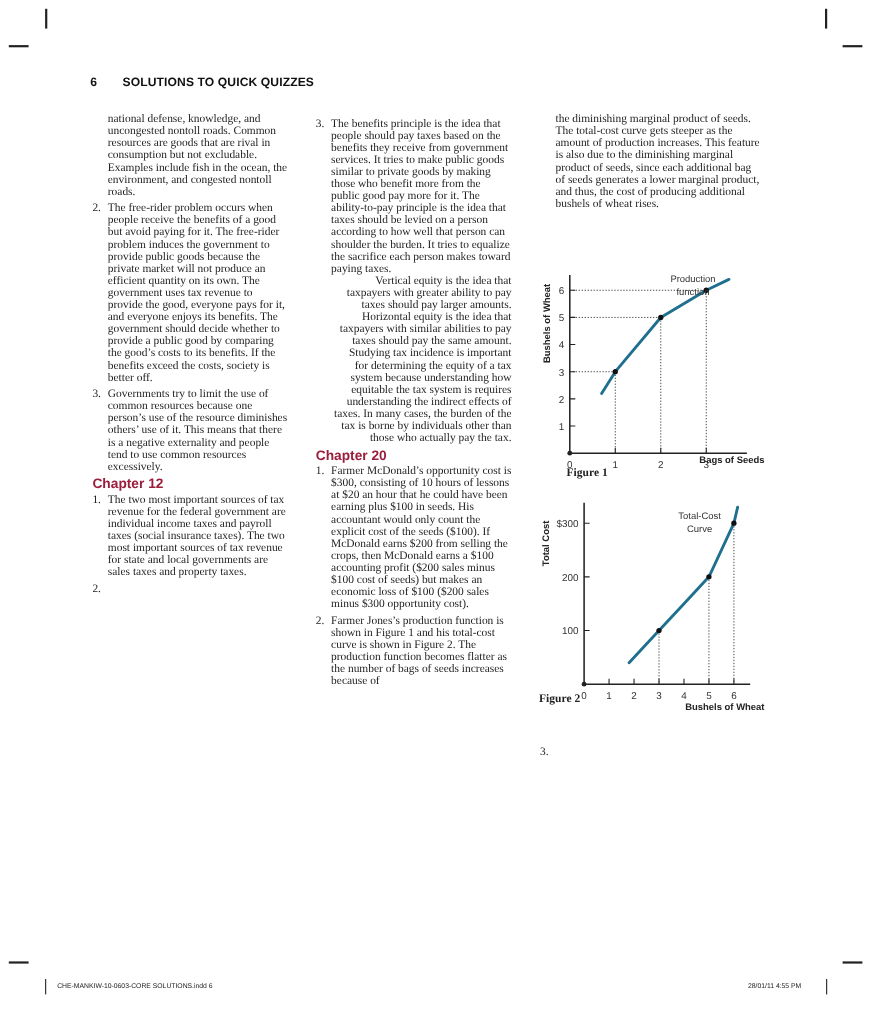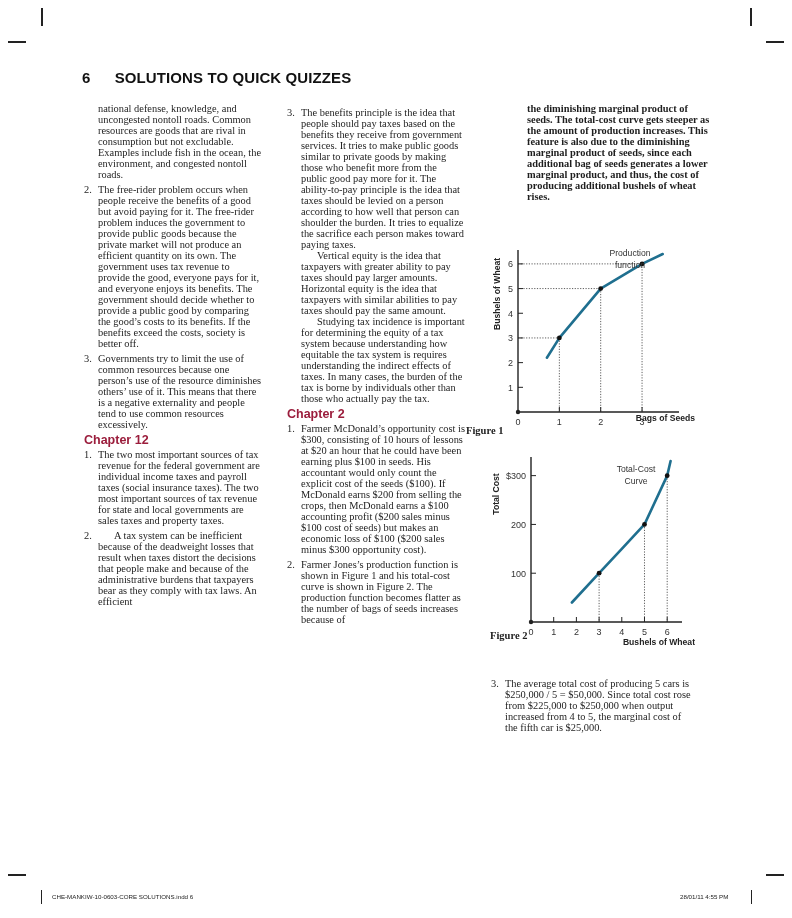--- a/index.html
+++ b/index.html
@@ -1,24 +1,24 @@
 <!DOCTYPE html>
 <html><head>
 <meta charset="utf-8">
 <style>
   html, body { margin:0; padding:0; background:#ffffff; }
   body { width:792px; height:918px; position:relative; overflow:hidden;
          font-family:"Liberation Serif", "DejaVu Serif", serif; color:#1e1e1e; }
   .crop { position:absolute; background:#222; }
   .running-head { position:absolute; top:69px; left:82px; font-family:"Liberation Sans","DejaVu Sans",sans-serif;
-                  font-size:15px; font-weight:bold; letter-spacing:0.1px; color:#111; }
+                  font-size:11px; font-weight:bold; letter-spacing:0.1px; color:#111; }
   .running-head .pg { margin-right:20px; }
   .col { position:absolute; top:103px; font-size:10.4px; line-height:11px; }
   .col p { margin:0; }
-  .col .ind { text-indent:16px; }
+  .col .ind { text-indent:16px;text-align:right; }
   .col .item { position:relative; padding-left:14px; margin-top:4px; }
   .col .item .num { position:absolute; left:0; top:0; }
   .col .noi { padding-left:14px; }
   .chap { font-family:"Liberation Sans","DejaVu Sans",sans-serif; font-size:12.5px; font-weight:bold;
           color:#9b1d3c; margin:5px 0 3px 0; }
   .fig-cap { position:absolute; font-family:"Liberation Serif",serif; font-weight:bold; font-size:10.5px; color:#222; }
   svg text { font-family:"Liberation Sans","DejaVu Sans",sans-serif; }
   .slug { position:absolute; font-family:"Liberation Sans","DejaVu Sans",sans-serif; font-size:6.2px; color:#222; top:893px; }
 </style>
 </head>
@@ -48,43 +48,42 @@
     <span class="num">3.</span>
     <p>Governments try to limit the use of common resources because one person’s use of the resource diminishes others’ use of it. This means that there is a negative externality and people tend to use common resources excessively.</p>
   </div>
   <div class="chap">Chapter 12</div>
   <div class="item" style="margin-top:0">
     <span class="num">1.</span>
     <p>The two most important sources of tax revenue for the federal government are individual income taxes and payroll taxes (social insurance taxes). The two most important sources of tax revenue for state and local governments are sales taxes and property taxes.</p>
   </div>
   <div class="item">
     <span class="num">2.</span>
-    <p class="ind">A tax system can be inefficient because of the deadweight losses that result when taxes distort the decisions that people make and because of the administrative burdens that taxpayers bear as they comply with tax laws. An efficient</p>
   </div>
 </div>
 
 <div class="col" style="left:287px;width:178px;">
   <div class="item">
     <span class="num">3.</span>
     <p>The benefits principle is the idea that people should pay taxes based on the benefits they receive from government services. It tries to make public goods similar to private goods by making those who benefit more from the public good pay more for it. The ability-to-pay principle is the idea that taxes should be levied on a person according to how well that person can shoulder the burden. It tries to equalize the sacrifice each person makes toward paying taxes.</p>
     <p class="ind">Vertical equity is the idea that taxpayers with greater ability to pay taxes should pay larger amounts. Horizontal equity is the idea that taxpayers with similar abilities to pay taxes should pay the same amount.</p>
     <p class="ind">Studying tax incidence is important for determining the equity of a tax system because understanding how equitable the tax system is requires understanding the indirect effects of taxes. In many cases, the burden of the tax is borne by individuals other than those who actually pay the tax.</p>
   </div>
-  <div class="chap">Chapter 2</div>
+  <div class="chap">Chapter 20</div>
   <div class="item" style="margin-top:0">
     <span class="num">1.</span>
     <p>Farmer McDonald’s opportunity cost is $300, consisting of 10 hours of lessons at $20 an hour that he could have been earning plus $100 in seeds. His accountant would only count the explicit cost of the seeds ($100). If McDonald earns $200 from selling the crops, then McDonald earns a $100 accounting profit ($200 sales minus $100 cost of seeds) but makes an economic loss of $100 ($200 sales minus $300 opportunity cost).</p>
   </div>
   <div class="item">
     <span class="num">2.</span>
     <p>Farmer Jones’s production function is shown in Figure 1 and his total-cost curve is shown in Figure 2. The production function becomes flatter as the number of bags of seeds increases because of</p>
   </div>
 </div>
 
-<div class="col" style="left:513px;width:200px;font-weight:bold;">
+<div class="col" style="left:491px;width:200px;">
   <p class="noi" style="padding-left:14px">the diminishing marginal product of seeds. The total-cost curve gets steeper as the amount of production increases. This feature is also due to the diminishing marginal product of seeds, since each additional bag of seeds generates a lower marginal product, and thus, the cost of producing additional bushels of wheat rises.</p>
 </div>
 
 <svg id="fig1" style="position:absolute;left:488px;top:244px;" width="210" height="182">
     <line x1="30" y1="168" x2="30" y2="6" stroke="#222" stroke-width="1.4"></line>
     <line x1="30" y1="168" x2="191" y2="168" stroke="#222" stroke-width="1.4"></line>
     <circle cx="30" cy="168" r="2.2" fill="#222"></circle>
     <line x1="30" y1="143.3125" x2="35" y2="143.3125" stroke="#222" stroke-width="1"></line>
     <text x="25" y="146.8125" font-size="9" fill="#333" text-anchor="end">1</text>
     <line x1="30" y1="118.625" x2="35" y2="118.625" stroke="#222" stroke-width="1"></line>
@@ -112,21 +111,21 @@
     <line x1="154.05405405405406" y1="19.875" x2="154.05405405405406" y2="168" stroke="#333" stroke-width="0.8" stroke-dasharray="1.2,1.5"></line>
     <polyline points="58.9,113.7 71.4,93.9 112.7,44.6 154.1,19.9 174.7,10.0" fill="none" stroke="#1f6f8f" stroke-width="2.6" stroke-linejoin="round" stroke-linecap="round"></polyline>
     <circle cx="71.35135135135135" cy="93.9375" r="2.4" fill="#111"></circle>
     <circle cx="112.7027027027027" cy="44.5625" r="2.4" fill="#111"></circle>
     <circle cx="154.05405405405406" cy="19.875" r="2.4" fill="#111"></circle>
     <text x="207" y="177" font-size="8.6" font-weight="bold" fill="#222" text-anchor="end">Bags of Seeds</text>
     <text x="0" y="0" font-size="8.6" font-weight="bold" fill="#222" text-anchor="middle" transform="translate(12,50) rotate(-90)">Bushels of Wheat</text>
     <text x="142" y="12" font-size="8.6" fill="#333" text-anchor="middle">Production</text>
     <text x="142" y="24" font-size="8.6" fill="#333" text-anchor="middle">function</text>
   </svg>
-<div class="fig-cap" style="left:466px;top:425px;">Figure 1</div>
+<div class="fig-cap" style="left:515px;top:425px;">Figure 1</div>
 
 <svg id="fig2" style="position:absolute;left:488px;top:456px;" width="210" height="192">
     <line x1="43" y1="166" x2="43" y2="1" stroke="#222" stroke-width="1.4"></line>
     <line x1="43" y1="166" x2="194" y2="166" stroke="#222" stroke-width="1.4"></line>
     <circle cx="43" cy="166" r="2.2" fill="#222"></circle>
     <line x1="43" y1="117.21212121212122" x2="48" y2="117.21212121212122" stroke="#222" stroke-width="1"></line>
     <text x="38" y="120.71212121212122" font-size="9" fill="#333" text-anchor="end">100</text>
     <line x1="43" y1="68.42424242424242" x2="48" y2="68.42424242424242" stroke="#222" stroke-width="1"></line>
     <text x="38" y="71.92424242424242" font-size="9" fill="#333" text-anchor="end">200</text>
     <line x1="43" y1="19.636363636363654" x2="48" y2="19.636363636363654" stroke="#222" stroke-width="1"></line>
@@ -154,18 +153,17 @@
     <text x="207" y="189" font-size="8.6" font-weight="bold" fill="#222" text-anchor="end">Bushels of Wheat</text>
     <text x="0" y="0" font-size="8.6" font-weight="bold" fill="#222" text-anchor="middle" transform="translate(11,38) rotate(-90)">Total Cost</text>
     <text x="148" y="16" font-size="8.6" fill="#333" text-anchor="middle">Total-Cost</text>
     <text x="148" y="28" font-size="8.6" fill="#333" text-anchor="middle">Curve</text>
   </svg>
 <div class="fig-cap" style="left:490px;top:630px;">Figure 2</div>
 
 <div class="col" style="left:491px;top:678px;width:202px;">
   <div class="item" style="margin-top:0">
     <span class="num">3.</span>
-    <p>The average total cost of producing 5 cars is $250,000 / 5 = $50,000. Since total cost rose from $225,000 to $250,000 when output increased from 4 to 5, the marginal cost of the fifth car is $25,000.</p>
   </div>
 </div>
 
 <div class="slug" style="left:52px;">CHE-MANKIW-10-0603-CORE SOLUTIONS.indd   6</div>
 <div class="slug" style="left:680px;">28/01/11   4:55 PM</div>
 
 </body></html>

